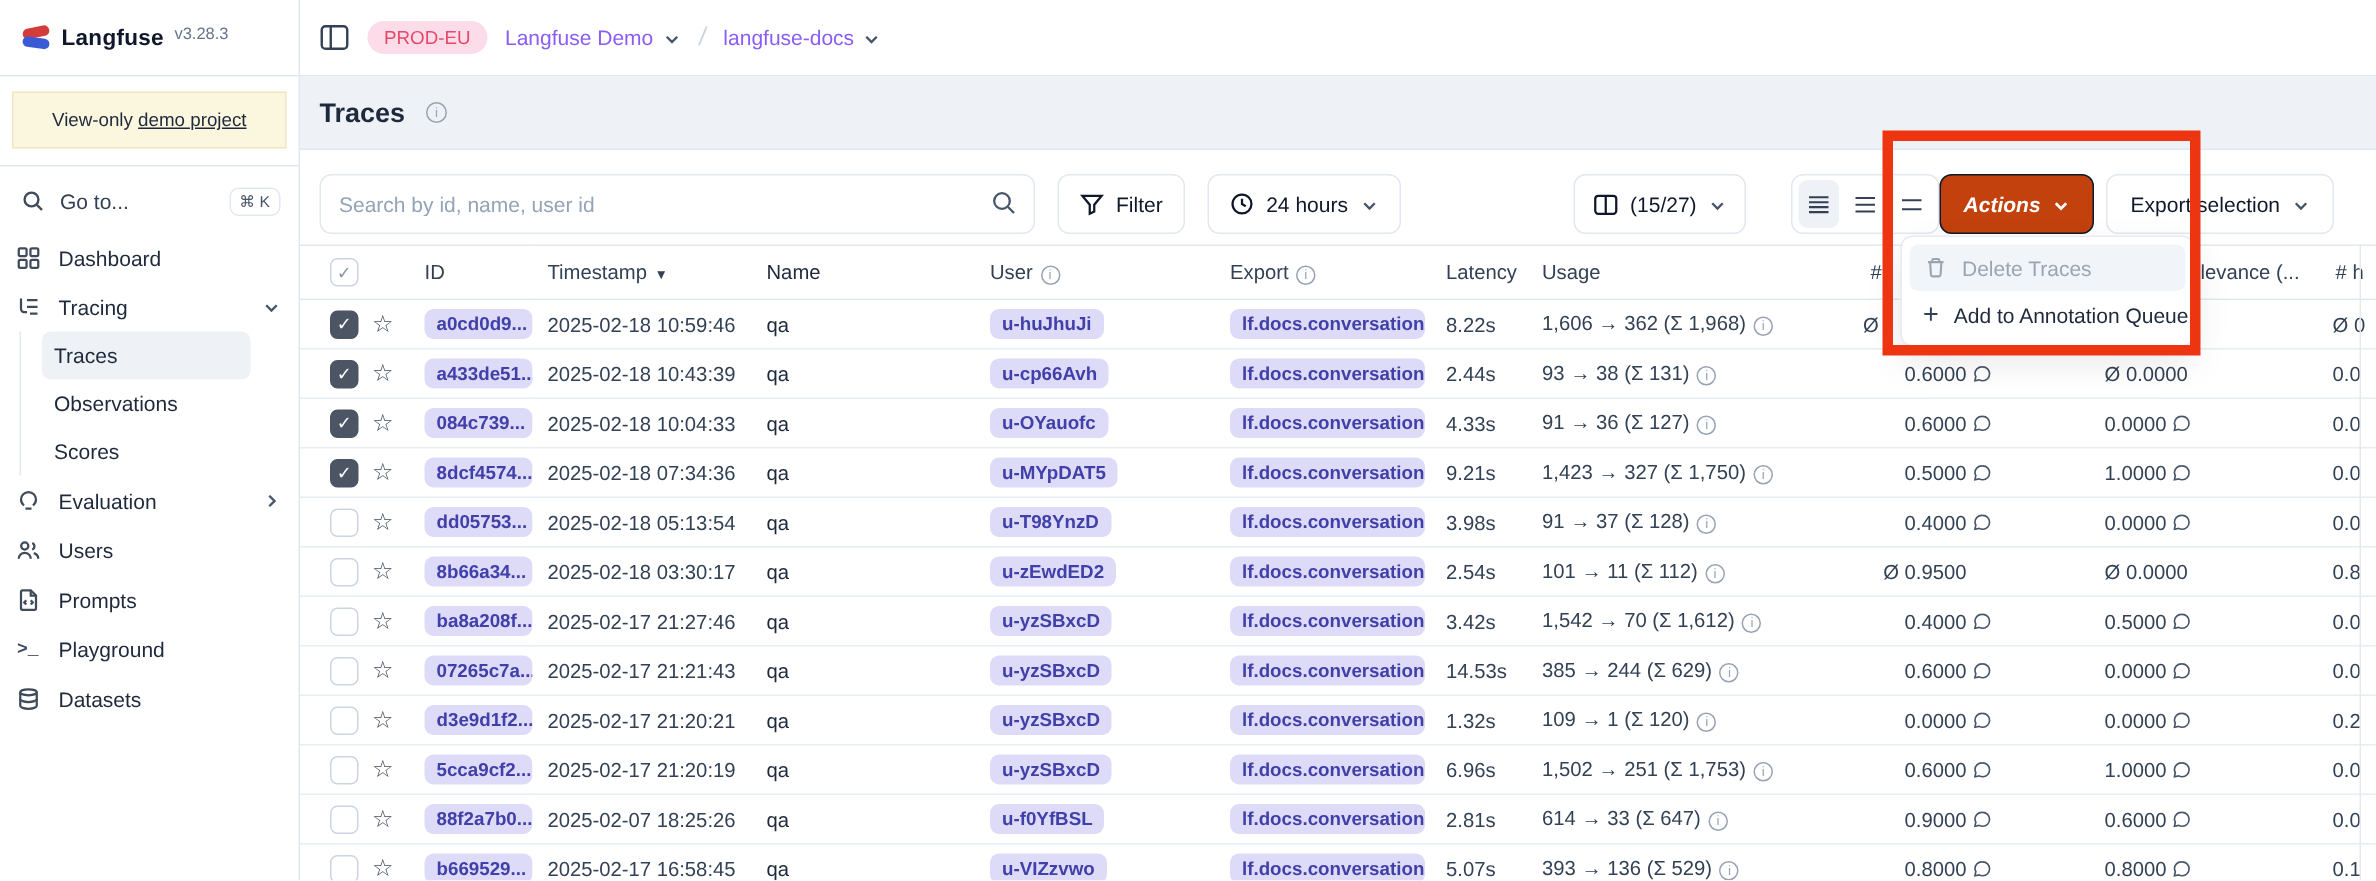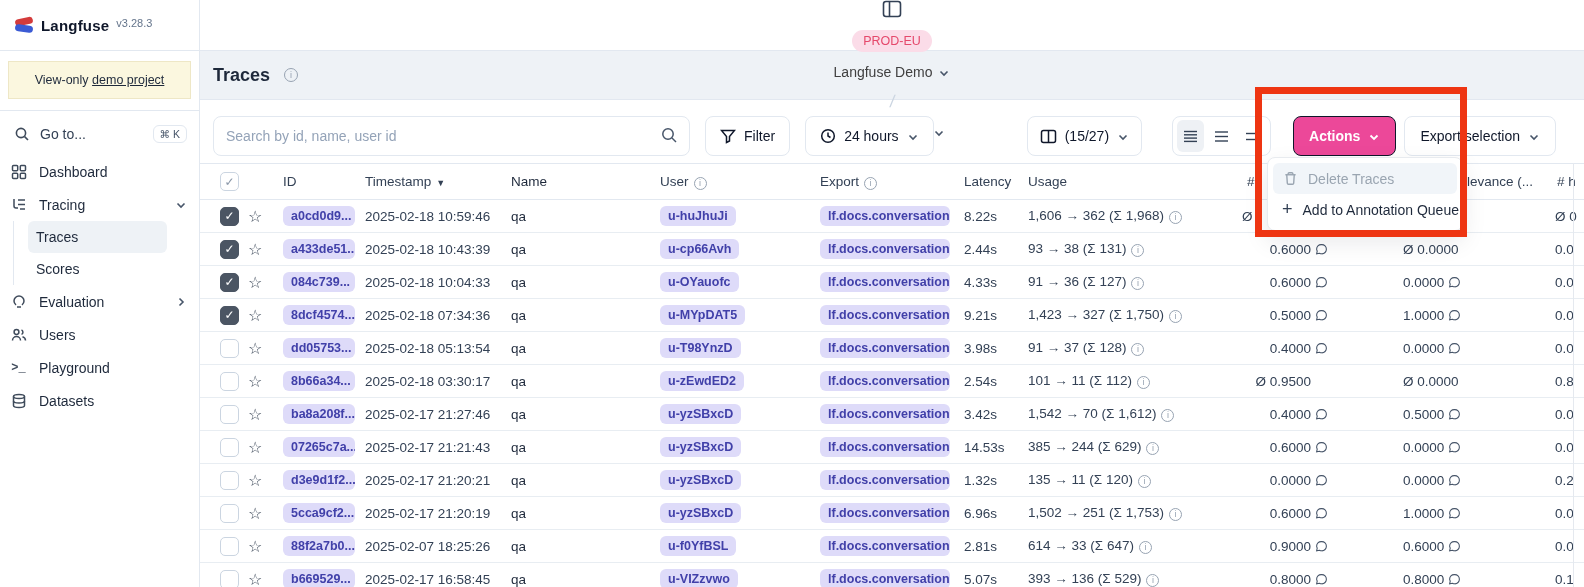--- a/index.html
+++ b/index.html
@@ -24,24 +24,24 @@
   .nav-item .chev { margin-left:auto; color:#475569; display:flex; }
   .nav-icon { width:17px; height:17px; flex:0 0 auto; display:flex; align-items:center; justify-content:center; color:#3f4b5b; }
   .nav-icon svg { display:block; }
   .term-ic { font-family:"Liberation Mono", monospace; font-size:12px; font-weight:700; color:#3f4b5b; }
   .subnav { margin-left:13px; border-left:1px solid #e2e8f0; }
   .sub-item { display:flex; align-items:center; height:32px; margin:0 24px 0 14px; padding-left:8px; font-size:14px; color:#1e293b; border-radius:6px; cursor:pointer; }
   .sub-item.active { background:#eef2f6; }
 
   
   .main { position:absolute; left:200px; top:0; width:1384px; height:587px; background:#fff; }
-  .topnav { height:51px; border-bottom:1px solid #e2e8f0; display:flex; align-items:center; padding:0 13px; gap:12px;flex-direction:column; }
+  .topnav { height:51px; border-bottom:1px solid #e2e8f0; display:flex; align-items:center; padding:0 13px; gap:12px; }
   .panel-icon { color:#334155; display:flex; }
   .env-badge { background:#fbdce8; color:#e5486b; font-size:12.5px; font-weight:500; padding:4px 11px; border-radius:12px; }
-  .crumb { display:flex; align-items:center; gap:6px; font-size:14px; font-weight:500; color:#404040; cursor:pointer; }
+  .crumb { display:flex; align-items:center; gap:6px; font-size:14px; font-weight:500; color:#8b5cf6; cursor:pointer; }
   .crumb .chev { color:#475569; display:flex; margin-top:2px; }
   .crumb-sep { color:#cbd5e1; font-size:17px; transform:skewX(-8deg); }
   .pageheader { height:49px; background:#eef2f6; border-bottom:1px solid #e2e8f0; display:flex; align-items:center; gap:9px; padding:0 13px; }
   .page-title { font-size:18px; font-weight:700; color:#1e293b; }
 
   
   .info { display:inline-flex; width:13px; height:13px; border:1px solid #97a3b2; border-radius:50%; color:#97a3b2; font-size:9px; line-height:1; align-items:center; justify-content:center; margin-left:5px; flex:0 0 auto; font-style:normal; }
   .info.lg { width:14px; height:14px; }
 
   
@@ -51,21 +51,21 @@
   .search-input::placeholder { color:#94a3b8; }
   .search-ic { position:absolute; right:12px; top:10px; color:#475569; }
   .btn { display:flex; align-items:center; gap:8px; height:40px; border:1px solid #e2e8f0; border-radius:8px; background:#fff; padding:0 14px; font-size:14px; color:#0f172a; cursor:pointer; white-space:nowrap; font-family:inherit; }
   .btn .chev { color:#475569; display:flex; margin-top:2px; }
   .btn-filter { margin-left:15px;justify-content:flex-end; }
   .btn-time { margin-left:15px; }
   .btn-columns { margin-left:auto; padding:0 12px; }
   .density-group { display:flex; align-items:center; gap:4px; margin-left:30px; border:1px solid #e2e8f0; border-radius:8px; height:40px; padding:0 4px; }
   .density-btn { width:27px; height:32px; display:flex; align-items:center; justify-content:center; border-radius:6px; color:#334155; cursor:pointer; background:transparent; border:none; }
   .density-btn.selected { background:#eef1f5; }
-  .btn-actions { margin-left:22px; background:#ec4899; border-color:#0f172a; color:#fff; font-weight:600; padding:0 15px; }
+  .btn-actions { margin-left:0; background:#c2410c; border-color:#0f172a; color:#fff; font-weight:600; padding:0 15px;font-style:italic; }
   .btn-actions .chev { color:#fff; }
   .btn-export { margin-left:8px; padding:0 15px; }
 
   
   .tablewrap { margin-top:7px; position:relative; }
   table { border-collapse:collapse; table-layout:fixed; width:1470px; }
   col.w-check{width:40px} col.w-star{width:32px} col.w-id{width:83px} col.w-ts{width:143px}
   col.w-name{width:150px} col.w-user{width:160px} col.w-session{width:144px} col.w-lat{width:64px}
   col.w-usage{width:222px} col.w-s1{width:100px} col.w-rel{width:212px} col.w-extra{width:120px}
   thead td { height:36px; border-top:1px solid #e2e8f0; border-bottom:1px solid #e2e8f0; font-size:13.5px; font-weight:500; color:#334155; white-space:nowrap; overflow:hidden; cursor:pointer; }
@@ -155,20 +155,21 @@
         <span>Tracing</span>
         <span class="chev">
           <svg width="12" height="12" viewBox="0 0 12 12" fill="none" stroke="currentColor" stroke-width="1.6">
               <polyline points="2.5,4.5 6,8 9.5,4.5"></polyline>
             </svg>
         </span>
       </div>
 
       <div class="subnav">
         <div class="sub-item active">Traces</div>
+        <div class="sub-item">Observations</div>
         <div class="sub-item">Scores</div>
       </div>
 
       <div class="nav-item">
         <span class="nav-icon">
           <svg width="16" height="16" viewBox="0 0 16 16" fill="none" stroke="currentColor" stroke-width="1.5">
               <path d="M5 11c-1.2-1-2-2.3-2-4a5 5 0 0 1 10 0c0 1.7-.8 3-2 4"></path>
               <line x1="6" y1="13" x2="10" y2="13"></line>
             </svg>
         </span>
@@ -185,20 +186,31 @@
           <svg width="16" height="16" viewBox="0 0 16 16" fill="none" stroke="currentColor" stroke-width="1.5">
               <circle cx="5.5" cy="5" r="2.4"></circle>
               <path d="M1.5 13.5c0-2.2 1.8-4 4-4s4 1.8 4 4"></path>
               <path d="M10.5 3a2.4 2.4 0 0 1 0 4.4"></path>
               <path d="M11.5 9.8c1.7.5 3 2 3 3.7"></path>
             </svg>
         </span>
         <span>Users</span>
       </div>
 
+      <div class="nav-item">
+        <span class="nav-icon">
+          <svg width="16" height="16" viewBox="0 0 16 16" fill="none" stroke="currentColor" stroke-width="1.5">
+              <path d="M9.5 1.5H4a1 1 0 0 0-1 1v11a1 1 0 0 0 1 1h8a1 1 0 0 0 1-1V5z"></path>
+              <path d="M9.5 1.5V5H13"></path>
+              <polyline points="6.5,8.2 5.2,9.6 6.5,11"></polyline>
+              <polyline points="9.5,8.2 10.8,9.6 9.5,11"></polyline>
+            </svg>
+        </span>
+        <span>Prompts</span>
+      </div>
 
       <div class="nav-item">
         <span class="nav-icon term-ic">&gt;_</span>
         <span>Playground</span>
       </div>
 
       <div class="nav-item">
         <span class="nav-icon">
           <svg width="16" height="16" viewBox="0 0 16 16" fill="none" stroke="currentColor" stroke-width="1.5">
               <ellipse cx="8" cy="3.5" rx="5.5" ry="2"></ellipse>
@@ -571,21 +583,21 @@
                   <span>✓</span>
                 </span>
               </td>
     <td class="c-star"><span class="star">☆</span></td>
     <td class="c-id"><span class="pill">d3e9d1f2...</span></td>
     <td class="c-ts">2025-02-17 21:20:21</td>
     <td class="c-name">qa</td>
     <td class="c-user"><span class="pill">u-yzSBxcD</span></td>
     <td class="c-session"><span class="pill pill-session">lf.docs.conversation...</span></td>
     <td class="c-lat">1.32s</td>
-    <td class="c-usage"><span>135 → 11 (Σ 120)</span><span class="info">i</span></td>
+    <td class="c-usage"><span>109 → 1 (Σ 120)</span><span class="info">i</span></td>
     <td class="c-s1"><span class="val">0.0000</span><svg class="cicon" width="13" height="13" viewBox="0 0 24 24" fill="none" stroke="#475569" stroke-width="2" style="visibility: visible;">
                   <path d="M21 11.5a8.38 8.38 0 0 1-8.5 8.5c-1.5 0-3-.4-4.3-1.1L3 20l1.1-5.2A8.4 8.4 0 0 1 3 11.5 8.38 8.38 0 0 1 11.5 3h1A8.38 8.38 0 0 1 21 11.5z"></path>
                 </svg></td>
     <td class="c-rel"><span class="val">0.0000</span><svg class="cicon" width="13" height="13" viewBox="0 0 24 24" fill="none" stroke="#475569" stroke-width="2" style="visibility: visible;">
                   <path d="M21 11.5a8.38 8.38 0 0 1-8.5 8.5c-1.5 0-3-.4-4.3-1.1L3 20l1.1-5.2A8.4 8.4 0 0 1 3 11.5 8.38 8.38 0 0 1 11.5 3h1A8.38 8.38 0 0 1 21 11.5z"></path>
                 </svg></td>
     <td class="c-extra"><span class="val">0.2</span></td>
   </tr>
 
   <tr>

